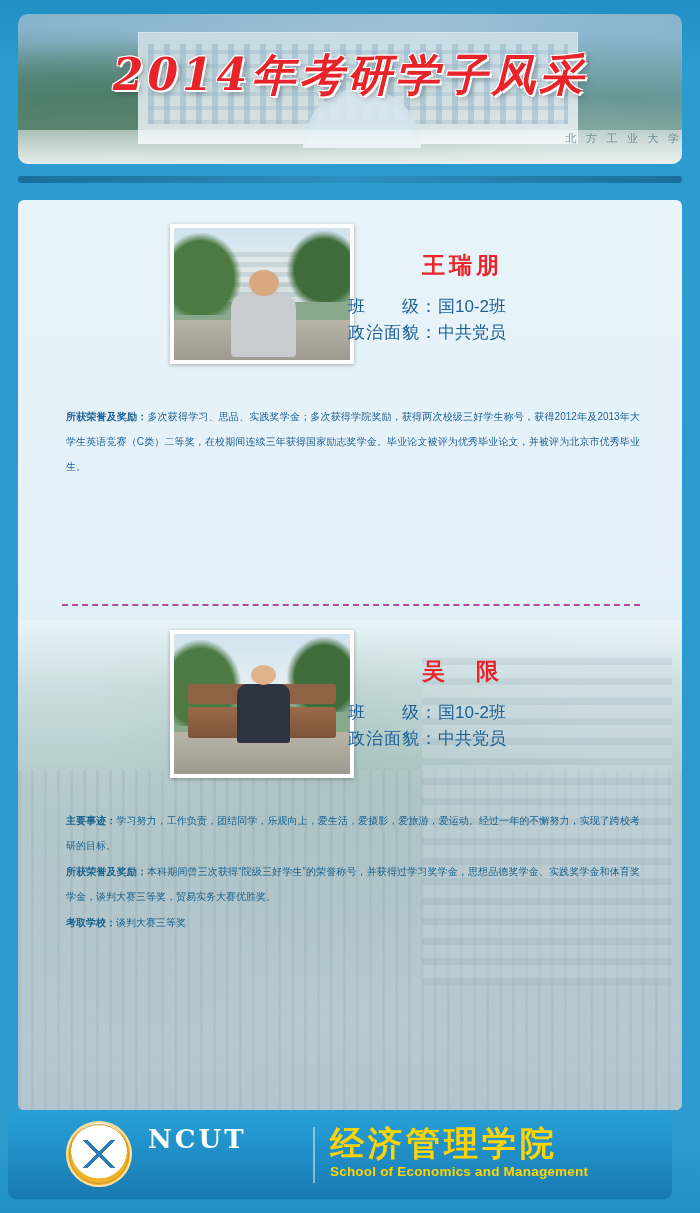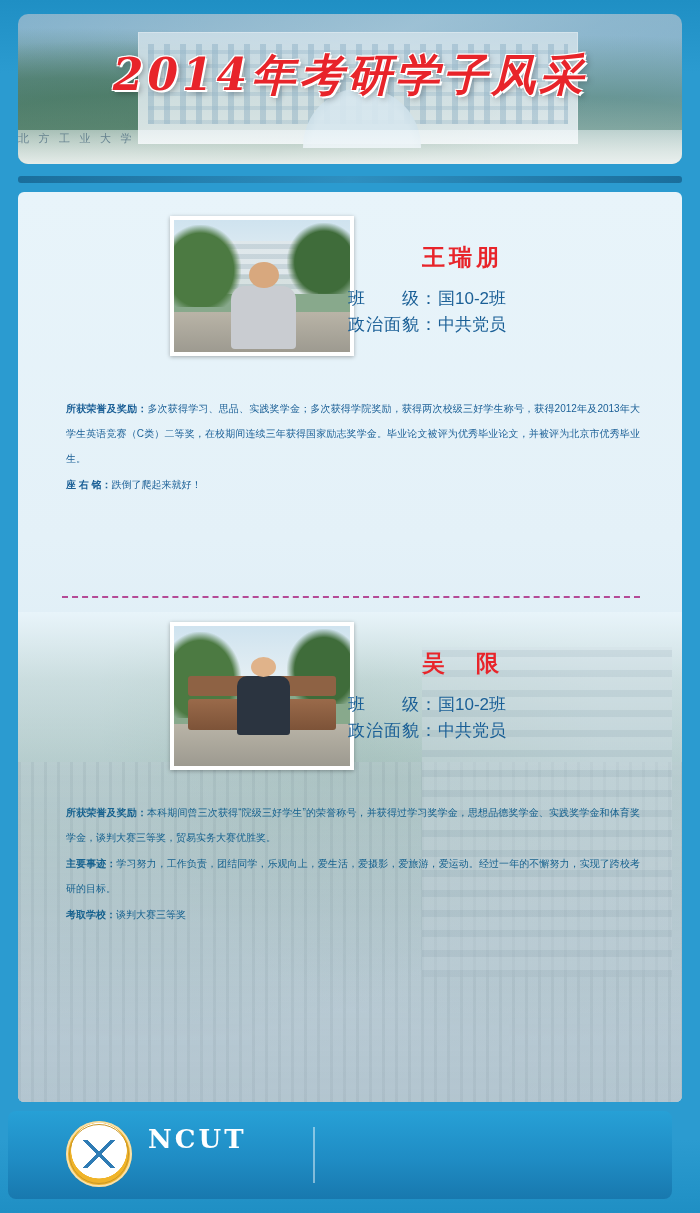--- a/index.html
+++ b/index.html
@@ -50,21 +50,21 @@
     position:absolute;left:285px;top:74px;width:118px;height:60px;
     background:radial-gradient(ellipse at 50% 100%, #d7e7ef 0 60%, #bcd4e0 100%);
     border-radius:60px 60px 0 0;opacity:.9;
   }
   .header .wall{
     position:absolute;left:0;bottom:0;width:664px;height:34px;
     background:linear-gradient(180deg,rgba(245,250,252,.5),rgba(255,255,255,.8));
   }
   .header-sub{
     position:absolute;left:0;bottom:18px;width:100%;
-    text-align:left;color:#3b5c74;font-size:11px;letter-spacing:3px;
+    text-align:right;color:#3b5c74;font-size:11px;letter-spacing:3px;
     opacity:.65;font-family:"DejaVu Sans",sans-serif;
   }
   .title{
     position:absolute;left:0;top:46px;width:100%;text-align:center;
     font-family:"DejaVu Serif","Liberation Serif",serif;
     font-weight:bold;font-style:italic;
     font-size:44px;letter-spacing:4px;
     color:#e8242a;
     text-shadow:
       2px 2px 0 #fff, -1px -1px 0 #fff, 1px -1px 0 #fff, -1px 1px 0 #fff,
@@ -72,21 +72,21 @@
   }
 
   .divider-bar{
     position:absolute;left:18px;top:176px;width:664px;height:7px;
     background:linear-gradient(90deg,#1a6e9c,#2e8fc0,#1a6e9c);
     border-radius:3px;
   }
 
   
   .panel{
-    position:absolute;left:18px;top:192px;width:664px;height:910px;
+    position:absolute;left:18px;top:200px;width:664px;height:910px;
     border-radius:6px;
     background:
       linear-gradient(180deg,#e8f4fa 0%,#e4f1f8 38%,#dfeef6 52%,#cfe3ee 70%,#c6dce9 100%);
     overflow:hidden;
   }
   
   .panel .photo-bg{
     position:absolute;left:0;top:420px;width:664px;height:490px;
     background:
       linear-gradient(180deg,rgba(232,244,250,1) 0%,rgba(232,244,250,.55) 14%,rgba(225,238,246,.25) 34%,rgba(215,232,242,.18) 100%),
@@ -236,21 +236,20 @@
         <span class="row">
           <span class="lbl">班　　级：</span><span>国10-2班</span>
         </span>
         <span class="row">
           <span class="lbl">政治面貌：</span><span>中共党员</span>
         </span>
       </div>
 
       <div class="body-text b1">
         <p><span class="k">所获荣誉及奖励：</span><span>多次获得学习、思品、实践奖学金；多次获得学院奖励，获得两次校级三好学生称号，获得2012年及2013年大学生英语竞赛（C类）二等奖，在校期间连续三年获得国家励志奖学金。毕业论文被评为优秀毕业论文，并被评为北京市优秀毕业生。</span></p>
-        <p><span class="k">座 右 铭：</span><span>跌倒了爬起来就好！</span></p>
       </div>
     </div>
 
     <div class="dashed"></div>
 
     <div class="profile p2">
       <div class="photo p2img">
         <div class="sky"></div>
         <div class="tree"></div>
         <div class="tree2"></div>
@@ -268,31 +267,35 @@
       <div class="meta">
         <span class="row">
           <span class="lbl">班　　级：</span><span>国10-2班</span>
         </span>
         <span class="row">
           <span class="lbl">政治面貌：</span><span>中共党员</span>
         </span>
       </div>
 
       <div class="body-text b2">
+        <p><span class="k">主要事迹：</span><span>学习努力，工作负责，团结同学，乐观向上，爱生活，爱摄影，爱旅游，爱运动。经过一年的不懈努力，实现了跨校考研的目标。</span></p>
         <p><span class="k">所获荣誉及奖励：</span><span>本科期间曾三次获得“院级三好学生”的荣誉称号，并获得过学习奖学金，思想品德奖学金、实践奖学金和体育奖学金，谈判大赛三等奖，贸易实务大赛优胜奖。</span></p>
-        <p><span class="k">主要事迹：</span><span>学习努力，工作负责，团结同学，乐观向上，爱生活，爱摄影，爱旅游，爱运动。经过一年的不懈努力，实现了跨校考研的目标。</span></p>
         <p><span class="k">考取学校：</span><span>谈判大赛三等奖</span></p>
       </div>
     </div>
   </div>
 
   <div class="footer">
     <div class="logo">
       <div class="ring"></div>
       <div class="mark"></div>
     </div>
     <div class="ncut">
       <div class="en">NCUT</div>
     </div>
     <div class="vline"></div>
+    <div class="sem">
+      <div class="cn">经济管理学院</div>
+      <div class="en">School of Economics and Management</div>
+    </div>
   </div>
 
 </div>
 
 </body></html>

